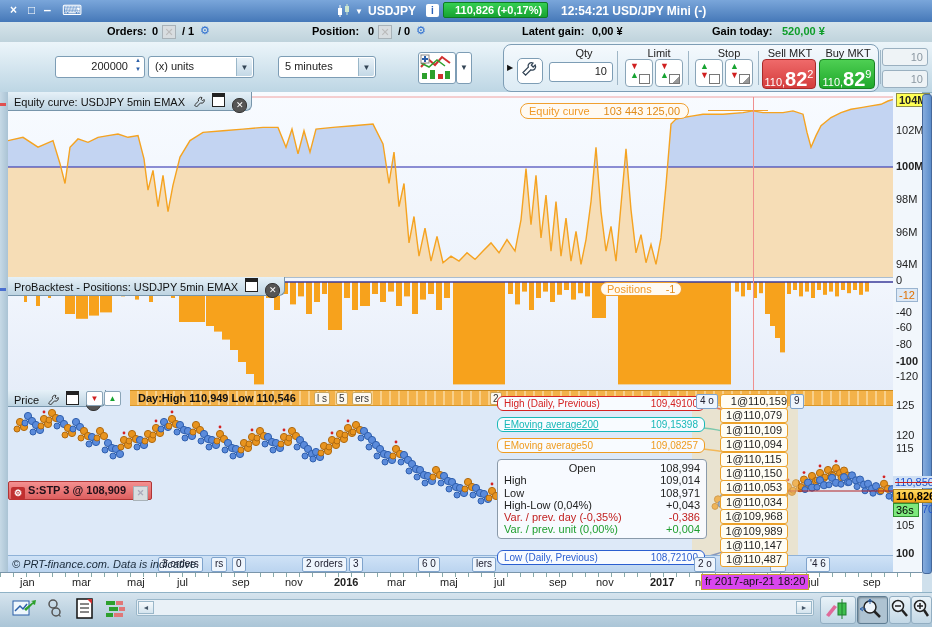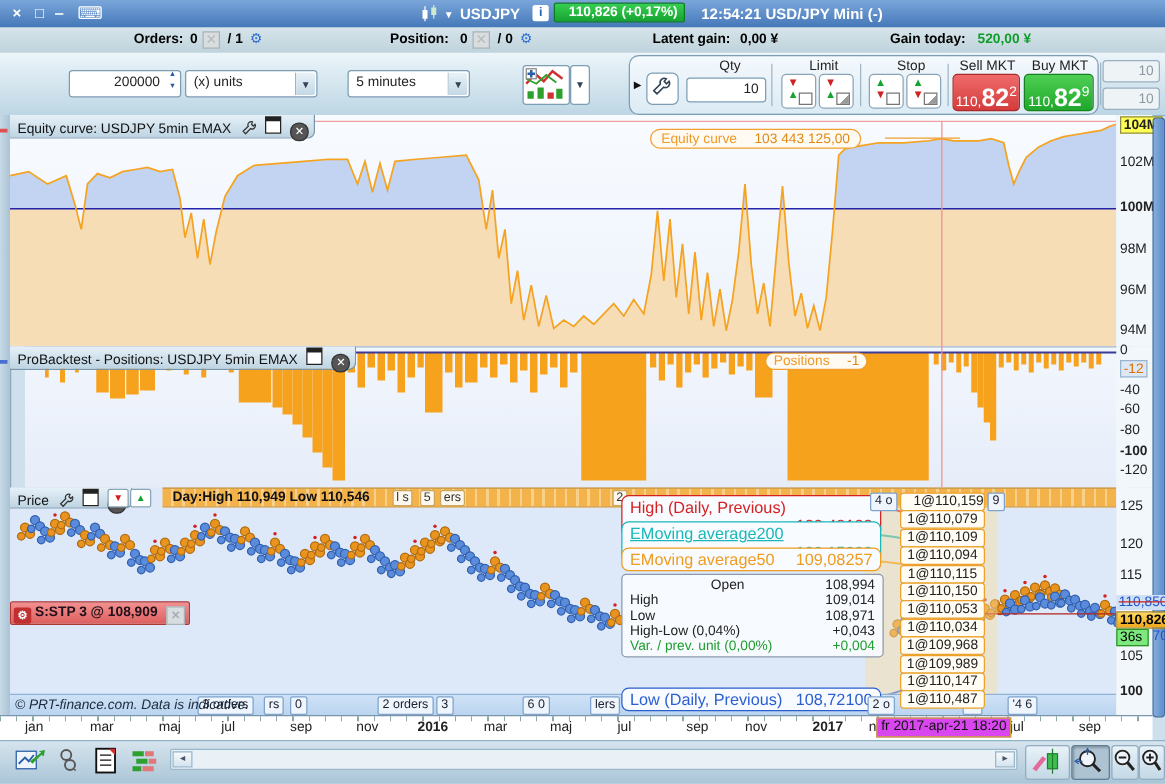--- a/index.html
+++ b/index.html
@@ -33,33 +33,33 @@
   .chk{width:11px;height:11px;background:#fff;border:1px solid #5a7a96;}
   .sl-field{width:40px;height:16px;background:#eef3f6;border:1px solid #9ab0c0;border-radius:3px;color:#8b98a2;font-size:11px;text-align:right;padding-right:4px;line-height:16px;}
   .vsep{width:1px;background:#9fb6c6;top:6px;bottom:6px;}
   
   .paneltab{height:17px;background:linear-gradient(#e6f1f8,#bed4e2);border:1px solid #7795ab;border-top:none;border-left:none;border-radius:0 0 6px 0;font-size:11px;color:#111;padding:1px 4px 0 6px;white-space:nowrap;z-index:30;}
   .ic-win{display:inline-block;width:11px;height:9px;border:1px solid #222;background:#fff;border-top:4px solid #222;vertical-align:-1px;margin-left:4px;}
   .ic-close{display:inline-block;width:13px;height:13px;border-radius:7px;background:#555;color:#fff;font-size:9px;line-height:13px;text-align:center;vertical-align:-2px;margin-left:4px;border:1px solid #333;}
   .ic-wrench{margin-left:5px;vertical-align:-2px;}
   
   #equity-panel{left:8px;top:92px;width:885px;height:185px;background:linear-gradient(#f8fbff,#edf3fc);}
-  #positions-panel{left:20px;top:277px;width:885px;height:113px;background:linear-gradient(#f2f6fd,#e6edf9);border-top:1px solid #aabdd0;}
+  #positions-panel{left:8px;top:277px;width:885px;height:113px;background:linear-gradient(#f2f6fd,#e6edf9);border-top:1px solid #aabdd0;}
   #price-panel{left:8px;top:390px;width:885px;height:182px;background:#dde9f8;}
   .axiscol{left:893px;width:29px;background:#f2f7fc;}
   .axlabel{position:absolute;left:3px;font-size:11px;color:#222;white-space:nowrap;}
   .ax-badge-y{background:#ffff55;border:1px solid #8d8d4a;padding:0 2px;font-weight:bold;}
   .ax-badge-b{background:#dce8f5;border:1px solid #9ab4d0;padding:0 2px;color:#e07000;}
   .tooltip-o{background:#fffaf2;border:1px solid #f0a030;border-radius:8px;font-size:11px;color:#f09a28;padding:1px 8px;white-space:nowrap;z-index:25;}
   .tooltip-o b{color:#e08a18;font-weight:normal;margin-left:14px;}
   #crosshair{left:753px;top:97px;width:1px;height:293px;background:#ef8f8f;z-index:6;}
   
   .orangestrip{top:0;height:14px;background:repeating-linear-gradient(90deg,#f3b24a 0 7px,#f8d08c 7px 9px);border-top:1px solid #c98a20;border-bottom:1px solid #d9972a;}
   .striptag{position:absolute;top:1px;height:11px;background:#fdf8ee;border:1px solid #caa75f;border-radius:2px;font-size:10px;color:#333;padding:0 2px;line-height:11px;}
-  .legendbox{border-radius:6px;font-size:13px;padding:1px 6px;white-space:nowrap;background:#f8fbff;z-index:20;}
+  .legendbox{border-radius:6px;font-size:10px;padding:1px 6px;white-space:nowrap;background:#f8fbff;z-index:20;}
   .legendbox .val{float:right;margin-left:10px;}
   .ohlcbox{border:1px solid #8a9aaa;border-radius:4px;background:rgba(248,251,255,.92);font-size:11px;padding:2px 6px;z-index:20;}
   .ohlcrow{height:12.3px;line-height:12.3px;white-space:nowrap;}
   .ohlcrow .val{float:right;}
   .orderitem{position:absolute;width:66px;height:13px;background:#fffdf4;border:1px solid #eca22c;border-radius:3px;font-size:11px;color:#222;text-align:center;line-height:12px;z-index:22;}
   .minitag{position:absolute;height:13px;background:#eef5fd;border:1px solid #7fa3cc;border-radius:2px;font-size:10px;color:#223;line-height:12px;padding:0 3px;z-index:21;}
   #sstp-tag{left:8px;top:481px;height:17px;background:linear-gradient(#f49090,#dd5f5f);border:1px solid #b03535;border-radius:2px;font-size:11px;font-weight:bold;color:#20111a;line-height:16px;padding:0 3px 0 2px;z-index:24;}
   #sstp-x{display:inline-block;width:13px;height:13px;background:#d8dde0;border:1px solid #a8b2b8;color:#aab;font-size:9px;line-height:12px;text-align:center;vertical-align:-2px;margin-left:4px;}
   .pricebadge{position:absolute;left:0;font-size:11px;white-space:nowrap;padding:0 2px;z-index:5;}
   #bottomband{left:0;top:165px;width:885px;height:17px;background:linear-gradient(#cfe2f6,#b9d3ef);border-top:1px solid #8fb2d8;}
@@ -646,20 +646,21 @@
     </div>
     <div class="abs legendbox" style="left:489px;top:48px;border:1.5px solid #ef9c20;color:#ef9c20;width:194px;">
       <span>EMoving average50</span><span class="val">109,08257</span>
     </div>
     <div class="abs ohlcbox" style="left:489px;top:69px;width:196px;">
       <div id="ohlcrows">
           <div class="ohlcrow" style="color: rgb(34, 34, 34); text-align: center;"><span>Open</span><span class="val">108,994</span></div>
           <div class="ohlcrow" style="color: rgb(34, 34, 34);"><span>High</span><span class="val">109,014</span></div>
           <div class="ohlcrow" style="color: rgb(34, 34, 34);"><span>Low</span><span class="val">108,971</span></div>
           <div class="ohlcrow" style="color: rgb(34, 34, 34);"><span>High-Low (0,04%)</span><span class="val">+0,043</span></div>
+          <div class="ohlcrow" style="color: rgb(194, 34, 34);"><span>Var. / prev. day (-0,35%)</span><span class="val">-0,386</span></div>
           <div class="ohlcrow" style="color: rgb(30, 158, 46);"><span>Var. / prev. unit (0,00%)</span><span class="val">+0,004</span></div>
         </div>
     </div>
     <div class="abs legendbox" style="left:489px;top:160px;border:1.5px solid #2b5fd0;color:#2b5fd0;width:194px;">
       <span>Low (Daily, Previous)</span><span class="val">108,72100</span>
     </div>
 
     <div id="orderlist">
         <div class="orderitem" style="left: 712px; top: 4px; text-align: right;">1@110,159</div>
         <div class="orderitem" style="left: 712px; top: 18.4px;">1@110,079</div>
@@ -729,21 +730,21 @@
         <div class="axlabel" style="top: 44px;">-60</div>
         <div class="axlabel" style="top: 61px;">-80</div>
         <div class="axlabel" style="top: 78px; font-weight: bold;">-100</div>
         <div class="axlabel" style="top: 93px;">-120</div>
       </div>
     </div>
   <div class="abs axiscol" style="top:390px;height:182px;">
     <div id="praxis">
         <div class="axlabel" style="top: 9px;">125</div>
         <div class="axlabel" style="top: 39px;">120</div>
-        <div class="axlabel" style="top: 64px;">115</div>
+        <div class="axlabel" style="top: 52px;">115</div>
         <div class="axlabel" style="top: 129px;">105</div>
         <div class="axlabel" style="top: 157px; font-weight: bold;">100</div>
       </div>
     <div class="pricebadge" style="top:86px;background:#cfe0f4;color:#2255cc;text-decoration:line-through;text-decoration-color:#cc2222;">110,850</div>
     <div class="pricebadge bold" style="top:99px;background:linear-gradient(#ffd95e,#f2a71b);border:1px solid #a9821f;">110,826</div>
     <div class="pricebadge" style="top:113px;background:#7de87d;border:1px solid #2f8f2f;width:20px;">36s</div>
     <div class="pricebadge" style="top:113px;left:27px;color:#2255cc;">705</div>
   </div>
 
   <div id="xaxis" class="abs">

